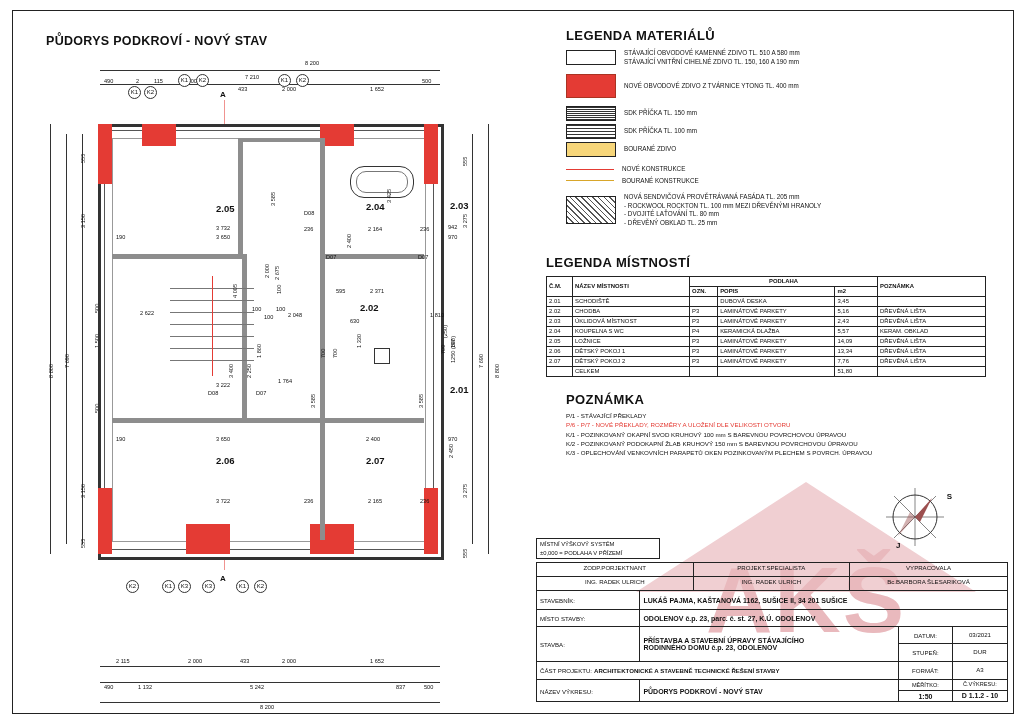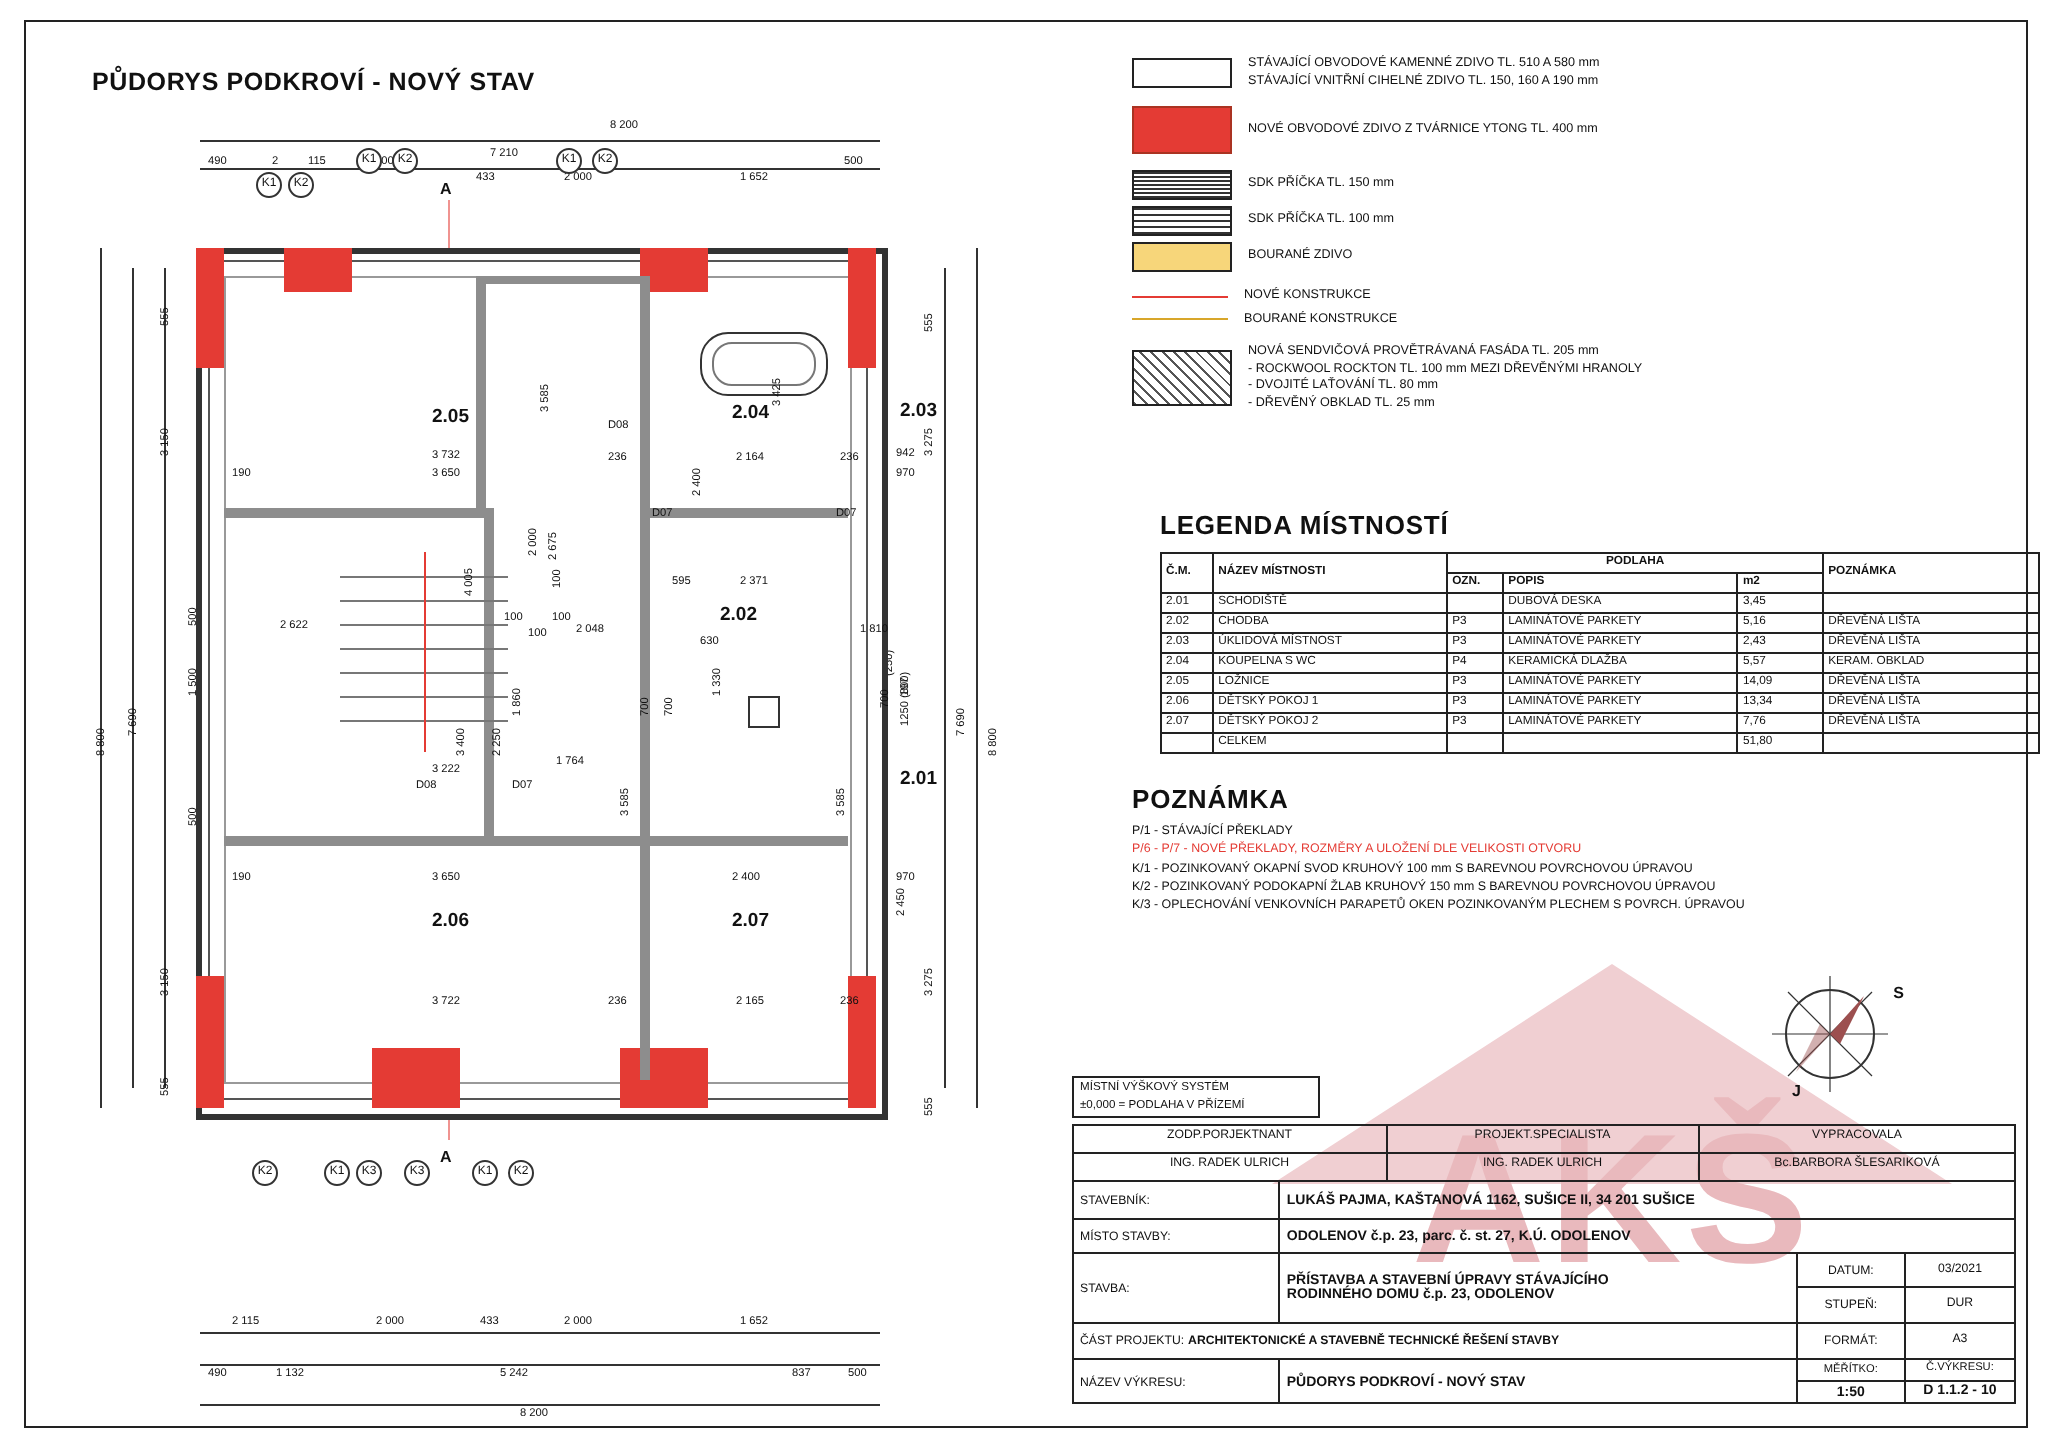--- a/index.html
+++ b/index.html
@@ -53,21 +53,21 @@
   .sw.red{background:#e43b34;border-color:#a32;}
   .sw.hatch{background:repeating-linear-gradient(0deg,#333 0 1px,#fff 1px 2px);}
   .sw.hatch2{background:repeating-linear-gradient(0deg,#333 0 1px,#fff 1px 3px);}
   .sw.yellow{background:#f7d67a;}
   .sw.line-red{border:none;height:0;border-top:1.5px solid #e43b34;}
   .sw.line-yellow{border:none;height:0;border-top:1.5px solid #d8a62a;}
   .sw.diag{background:repeating-linear-gradient(45deg,#555 0 1px,#fff 1px 4px);}
   .leg-txt{font-size:6.3px;line-height:1.35;}
 
   
-  .leg2{position:absolute;left:580px;top:255px;width:440px;}
+  .leg2{position:absolute;left:546px;top:255px;width:440px;}
   table.rooms{border-collapse:collapse;width:440px;font-size:5.9px;}
   table.rooms th,table.rooms td{border:.7px solid #222;padding:0 2px;height:9px;line-height:9px;}
   .c-cm{width:22px;text-align:left;}
   .c-nz{width:120px;text-align:left;}
   .c-ozn{width:24px;text-align:left;}
   .c-pop{width:120px;text-align:left;}
   .c-m2{width:40px;text-align:left;}
   .c-pz{width:110px;text-align:left;}
 
   
@@ -268,20 +268,21 @@
     <div class="dim" style="left:350px;top:640px;">1 652</div>
     <div class="dim" style="left:84px;top:666px;">490</div>
     <div class="dim" style="left:118px;top:666px;">1 132</div>
     <div class="dim" style="left:230px;top:666px;">5 242</div>
     <div class="dim" style="left:376px;top:666px;">837</div>
     <div class="dim" style="left:404px;top:666px;">500</div>
     <div class="dim" style="left:240px;top:686px;">8 200</div>
   </div>
 
   <div class="leg1">
+    <div class="leg-title">LEGENDA MATERIÁLŮ</div>
 
     <div class="leg-row">
       <div class="sw white"></div>
       <div class="leg-txt">
         <div>STÁVAJÍCÍ OBVODOVÉ KAMENNÉ ZDIVO TL. 510 A 580 mm</div>
         <div>STÁVAJÍCÍ VNITŘNÍ CIHELNÉ ZDIVO TL. 150, 160 A 190 mm</div>
       </div>
     </div>
 
     <div class="leg-row" style="margin:8px 0 8px 0;">

